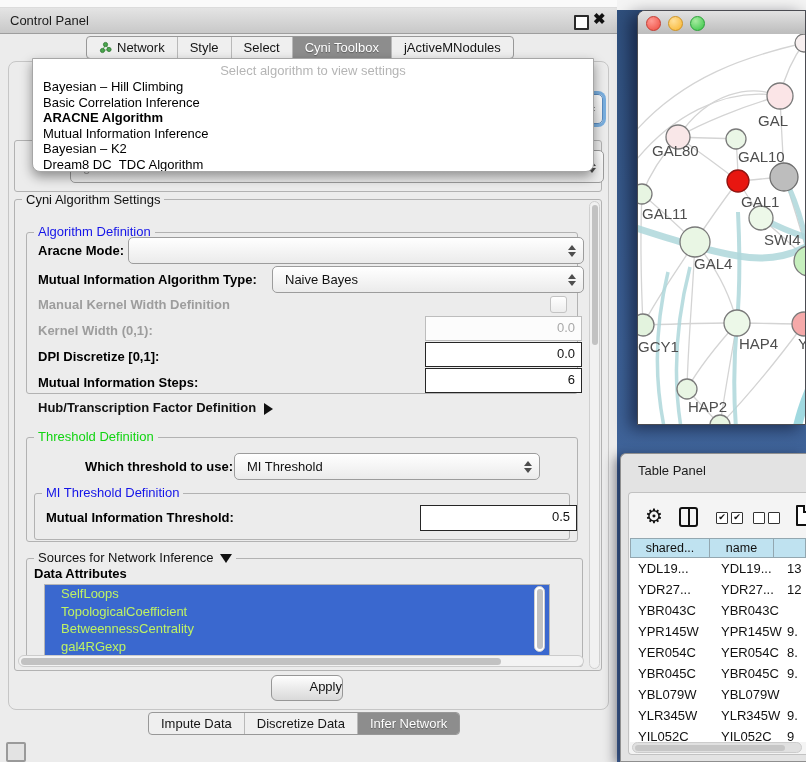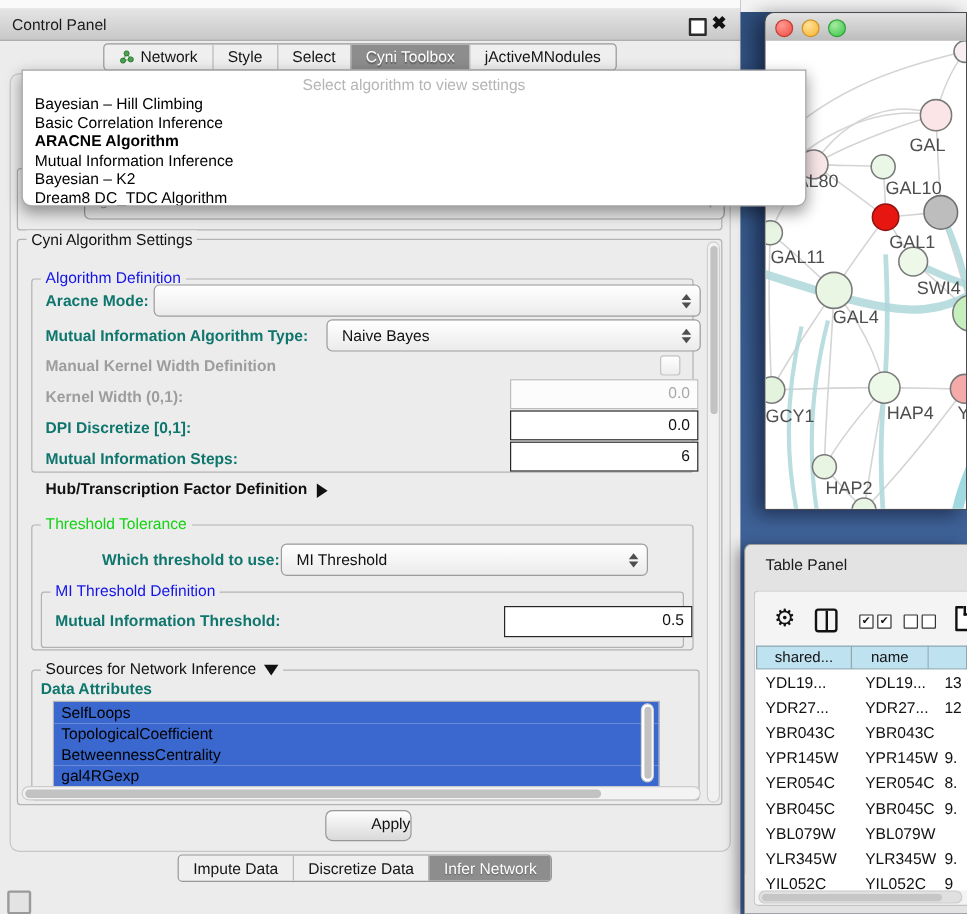--- a/index.html
+++ b/index.html
@@ -15,40 +15,40 @@
   .tabbar{display:flex;align-items:stretch;border:1px solid #989898;border-radius:4px;overflow:hidden;background:#efefef;height:23px}
   .tab{display:flex;align-items:center;gap:5px;padding:0 12px;border-left:1px solid #b9b9b9;color:#151515;white-space:nowrap}
   .tab:first-child{border-left:none}
   .tab.sel{background:#8d8d8d;color:#fff;text-shadow:0 1px 1px rgba(0,0,0,.35)}
   .cp-body{border:1px solid #c6c6c6;border-radius:8px;background:#ececec}
   
   .group{border:1px solid #b2b2b2;border-radius:3px;background:transparent}
   .gtitle{position:absolute;background:#ececec;padding:0 4px;line-height:15px;white-space:nowrap}
   .t-blue{color:#1414e8}
   .t-green{color:#12d412}
-  .lbl{position:absolute;font-weight:bold;color:#0f766e;white-space:nowrap}
+  .lbl{position:absolute;font-weight:bold;color:#000000;white-space:nowrap}
   .lbl.gray{color:#9d9d9d}
   .combo{position:absolute;background:linear-gradient(#ffffff,#ebebeb);border:1px solid #9c9c9c;border-radius:5px;display:flex;align-items:center;padding-left:12px}
   .combo .cval{flex:1;white-space:nowrap;overflow:hidden}
   .stepper{position:absolute;right:7px;top:50%;transform:translateY(-50%);display:flex;flex-direction:column;gap:2px}
   .stepper .up{width:0;height:0;border-left:4px solid transparent;border-right:4px solid transparent;border-bottom:5px solid #4e4e4e}
   .stepper .dn{width:0;height:0;border-left:4px solid transparent;border-right:4px solid transparent;border-top:5px solid #4e4e4e}
   .num-input{position:absolute;background:#fff;border:1.5px solid #262626;text-align:right;padding:0 6px;line-height:21px}
   .num-input.dis{border:1px solid #bdbdbd;color:#a9a9a9;background:#fcfcfc}
   .checkbox{position:absolute;width:15px;height:15px;border:1px solid #c3c3c3;border-radius:3px;background:linear-gradient(#fff,#ededed)}
   .tri-right{display:inline-block;width:0;height:0;border-top:6px solid transparent;border-bottom:6px solid transparent;border-left:9px solid #111;vertical-align:middle;margin-left:8px}
   .tri-down{display:inline-block;width:0;height:0;border-left:6px solid transparent;border-right:6px solid transparent;border-top:9px solid #111;vertical-align:middle;margin-left:6px}
   
   .dd{background:#fff;border:1px solid #a6a6a6;border-radius:0 0 8px 8px;box-shadow:0 5px 12px rgba(0,0,0,.4);overflow:hidden;padding-top:3px}
   .dd-prompt{color:#b5b5b5;text-align:center;line-height:17px}
   .algo-item{line-height:15.6px;padding-left:10px;color:#000;white-space:nowrap}
   .algo-item.sel{font-weight:bold}
   
   .attr-list{position:absolute;background:#fff;border:1px solid #b5b5b5;overflow:hidden}
-  .attr-item{background:#3a68cf;color:#000000;line-height:17.6px;padding-left:6px;white-space:nowrap}
+  .attr-item{background:#3a68cf;color:#bef264;line-height:17.6px;padding-left:16px;white-space:nowrap}
   
   .sb-v{position:absolute;background:#f1f1f1;border:1px solid #cfcfcf;border-radius:6px}
   .sb-h{position:absolute;background:#f3f3f3;border:1px solid #cccccc;border-radius:6px}
   .thumb{position:absolute;background:#c2c2c2;border-radius:5px}
   .btn{position:absolute;border:1px solid #979797;border-radius:6px;background:linear-gradient(#fefefe,#d9d9d9);text-align:right;line-height:22px;color:#111}
   
   .desktop{background:linear-gradient(180deg,#2f4f7c 0%,#3c6095 45%,#476ba3 100%)}
   .net-window{border:1px solid #4b4c52;border-radius:8px 0 0 0;box-shadow:-7px 4px 16px rgba(0,0,20,.5);overflow:hidden;background:#fff}
   .mac-titlebar{position:absolute;left:0;top:0;right:0;height:23px;background:linear-gradient(#e2e2e2,#bcbcbc);border-bottom:1px solid #8f8f8f}
   .light{position:absolute;top:5px;width:13px;height:13px;border-radius:50%}
@@ -122,21 +122,21 @@
 </div>
 <div class="abs group" style="left:14px;top:140px;width:588px;height:52px"></div>
 <div class="abs combo" style="left:70px;top:150px;width:534px;height:33px">
   <span class="cval" style="color:#9b9b9b">gal filtered.sif default node</span>
   <span class="stepper">
       <span class="up"></span>
       <span class="dn"></span>
     </span>
 </div>
 
-<div class="abs dd" style="left:18px;top:58px;width:654px;height:114px;z-index:50">
+<div class="abs dd" style="left:32px;top:58px;width:562px;height:114px;z-index:50">
   <div class="dd-prompt">Select algorithm to view settings</div>
   <div>
       <div class="algo-item">Bayesian – Hill Climbing</div>
       <div class="algo-item">Basic Correlation Inference</div>
       <div class="algo-item sel">ARACNE Algorithm</div>
       <div class="algo-item">Mutual Information Inference</div>
       <div class="algo-item">Bayesian – K2</div>
       <div class="algo-item">Dream8 DC_TDC Algorithm</div>
     </div>
 </div>
@@ -177,21 +177,21 @@
 <div class="num-input" style="left:425px;top:342px;width:143px;height:23px">0.0</div>
 
 <span class="lbl abs" style="left:38px;top:375px">Mutual Information Steps:</span>
 <div class="num-input" style="left:425px;top:368px;width:143px;height:23px">6</div>
 
 <div class="abs" style="left:38px;top:400px">
   <span style="font-weight:700">Hub/Transcription Factor Definition</span><span class="tri-right"></span>
 </div>
 
 <div class="abs group" style="left:26px;top:437px;width:552px;height:105px"></div>
-<span class="abs gtitle t-green" style="left:34px;top:429px">Threshold Tolerance</span>
+<span class="abs gtitle t-green" style="left:34px;top:429px">Threshold Definition</span>
 
 <span class="lbl abs" style="left:85px;top:459px">Which threshold to use:</span>
 <div class="combo" style="left:234px;top:453px;width:292px;height:25px">
   <span class="cval">MI Threshold</span>
   <span class="stepper">
       <span class="up"></span>
       <span class="dn"></span>
     </span>
 </div>
 

